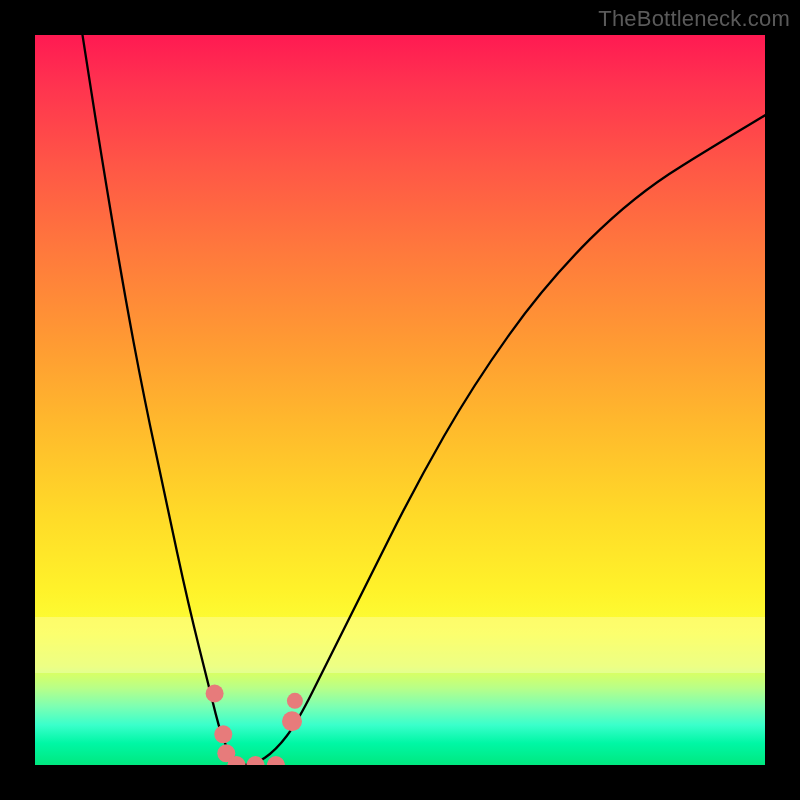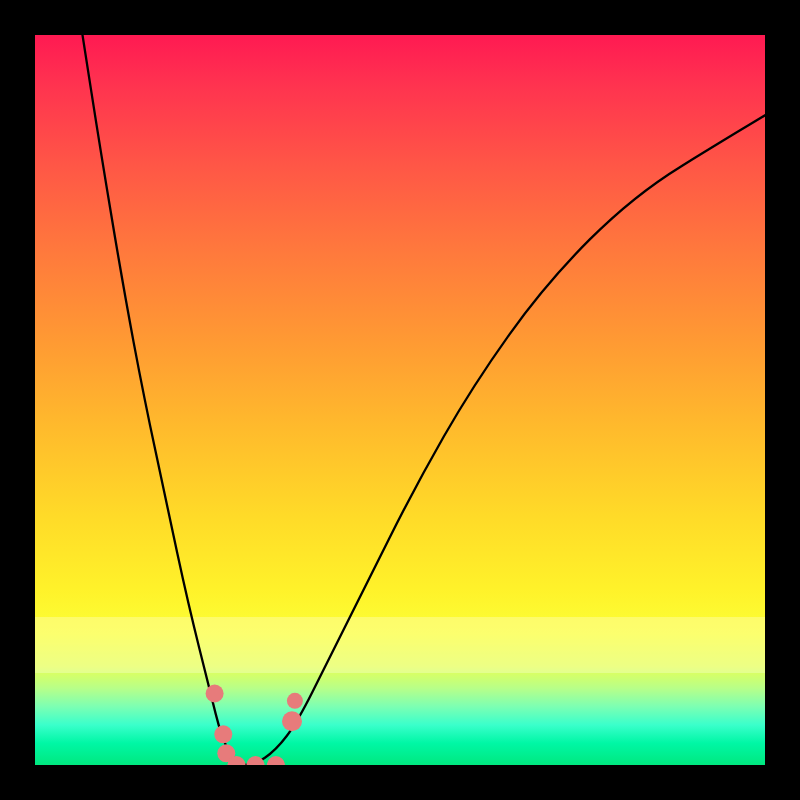--- a/index.html
+++ b/index.html
@@ -87,13 +87,14 @@
           <circle cx="188.3" cy="699.3" r="9" fill="#e77b7b"></circle>
           <circle cx="191.3" cy="718.3" r="9" fill="#e77b7b"></circle>
           <circle cx="201.5" cy="730.0" r="9" fill="#e77b7b"></circle>
           <circle cx="220.5" cy="730.0" r="9" fill="#e77b7b"></circle>
           <circle cx="240.9" cy="730.0" r="9" fill="#e77b7b"></circle>
           <circle cx="257.0" cy="686.2" r="10" fill="#e77b7b"></circle>
           <circle cx="259.9" cy="665.8" r="8" fill="#e77b7b"></circle>
         </g>
     </svg>
   </div>
+  <div class="watermark">TheBottleneck.com</div>
 </div>
 
 </body></html>

